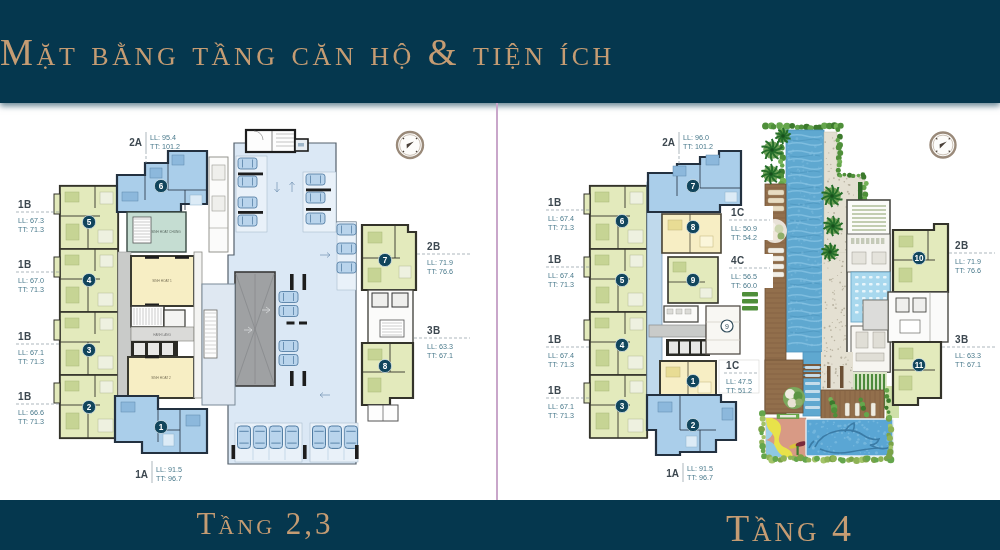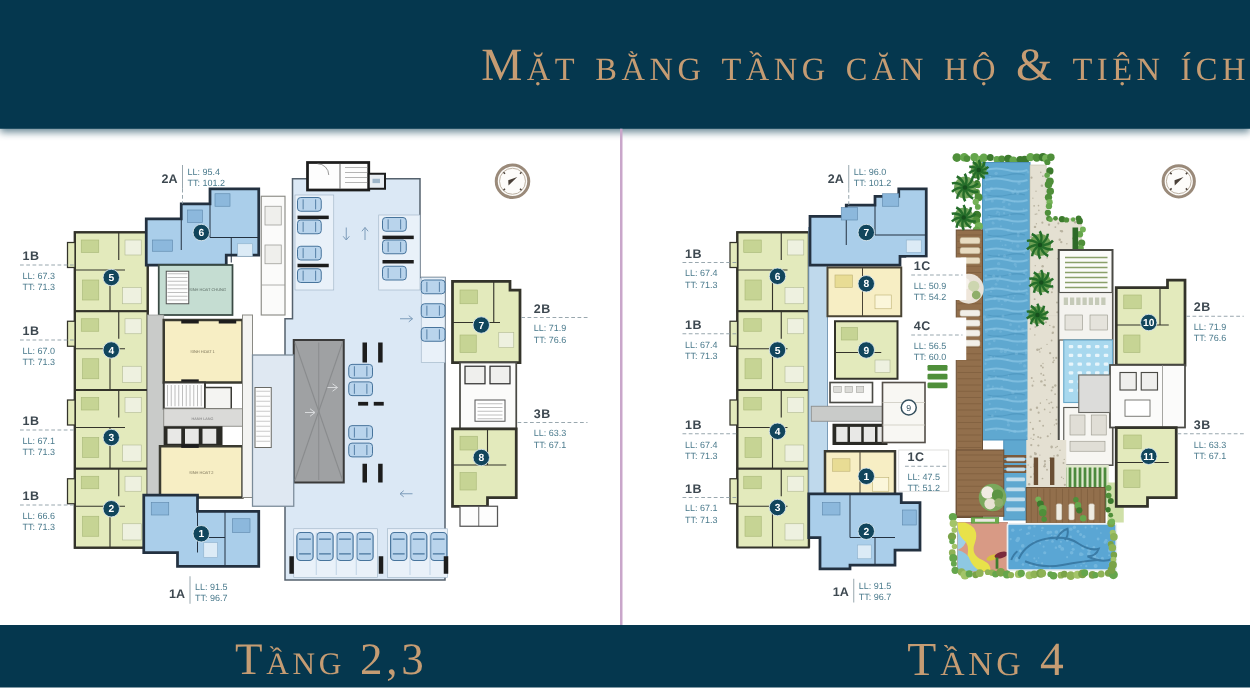--- a/index.html
+++ b/index.html
@@ -1,25 +1,25 @@
 <!DOCTYPE html>
 <html><head><meta charset="utf-8"><style>
 html,body{margin:0;padding:0;background:#fff;width:1000px;height:550px;overflow:hidden;}
 body{font-family:"Liberation Sans", sans-serif;}
 .bar{position:absolute;left:0;width:1000px;background:#05374e;}
 .gold{font-family:"Liberation Serif", serif;font-variant:small-caps;color:#c59c73;}
 </style></head><body>
 
 <div class="bar" style="top:0;height:103px;box-shadow:0 3px 6px rgba(5,55,78,.6);"></div>
 
-<div class="gold" style="position:absolute;top:31px;left:0;width:1000px;text-align:right;font-size:37px;letter-spacing:3.6px;">Mặt bằng tầng căn hộ &amp; tiện ích</div>
+<div class="gold" style="position:absolute;top:31px;left:0;width:1000px;text-align:left;font-size:37px;letter-spacing:3.6px;">Mặt bằng tầng căn hộ &amp; tiện ích</div>
 
 <div class="bar" style="top:500px;height:50px;"></div>
 
-<div class="gold" style="position:absolute;top:506px;left:0;width:530px;text-align:center;font-size:36px;letter-spacing:3px;">Tầng 2,3</div>
+<div class="gold" style="position:absolute;top:506px;left:0;width:530px;text-align:center;font-size:31px;letter-spacing:3px;">Tầng 2,3</div>
 
 <div class="gold" style="position:absolute;top:506px;left:560px;width:460px;text-align:center;font-size:38px;letter-spacing:3px;">Tầng 4</div>
 
 <div style="position:absolute;left:496px;top:103px;width:1.5px;height:397px;background:#c9a6ca;"></div>
 <svg width="1000" height="550" viewBox="0 0 1000 550" style="position:absolute;top:0;left:0;">
 <defs>
 <g id="carv">
         <rect x="0" y="0" width="11" height="19" rx="2.6" fill="#b9d4ec" stroke="#47749c" stroke-width="0.8"></rect>
         <line x1="1.5" y1="4.5" x2="9.5" y2="4.5" stroke="#47749c" stroke-width="0.7"></line>
         <line x1="1.5" y1="14.5" x2="9.5" y2="14.5" stroke="#47749c" stroke-width="0.7"></line>

